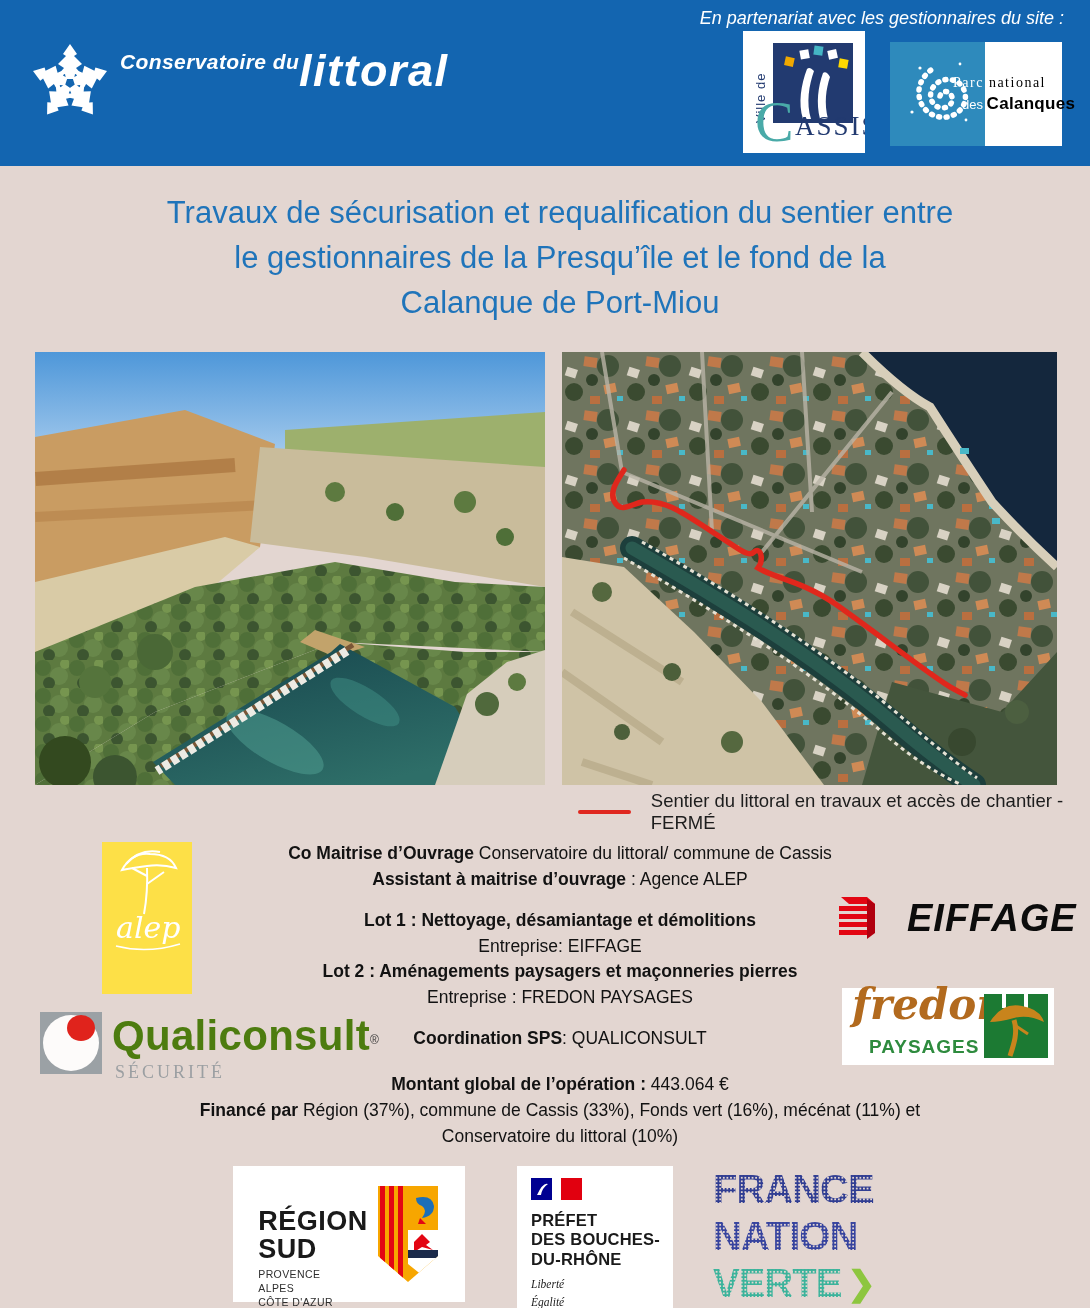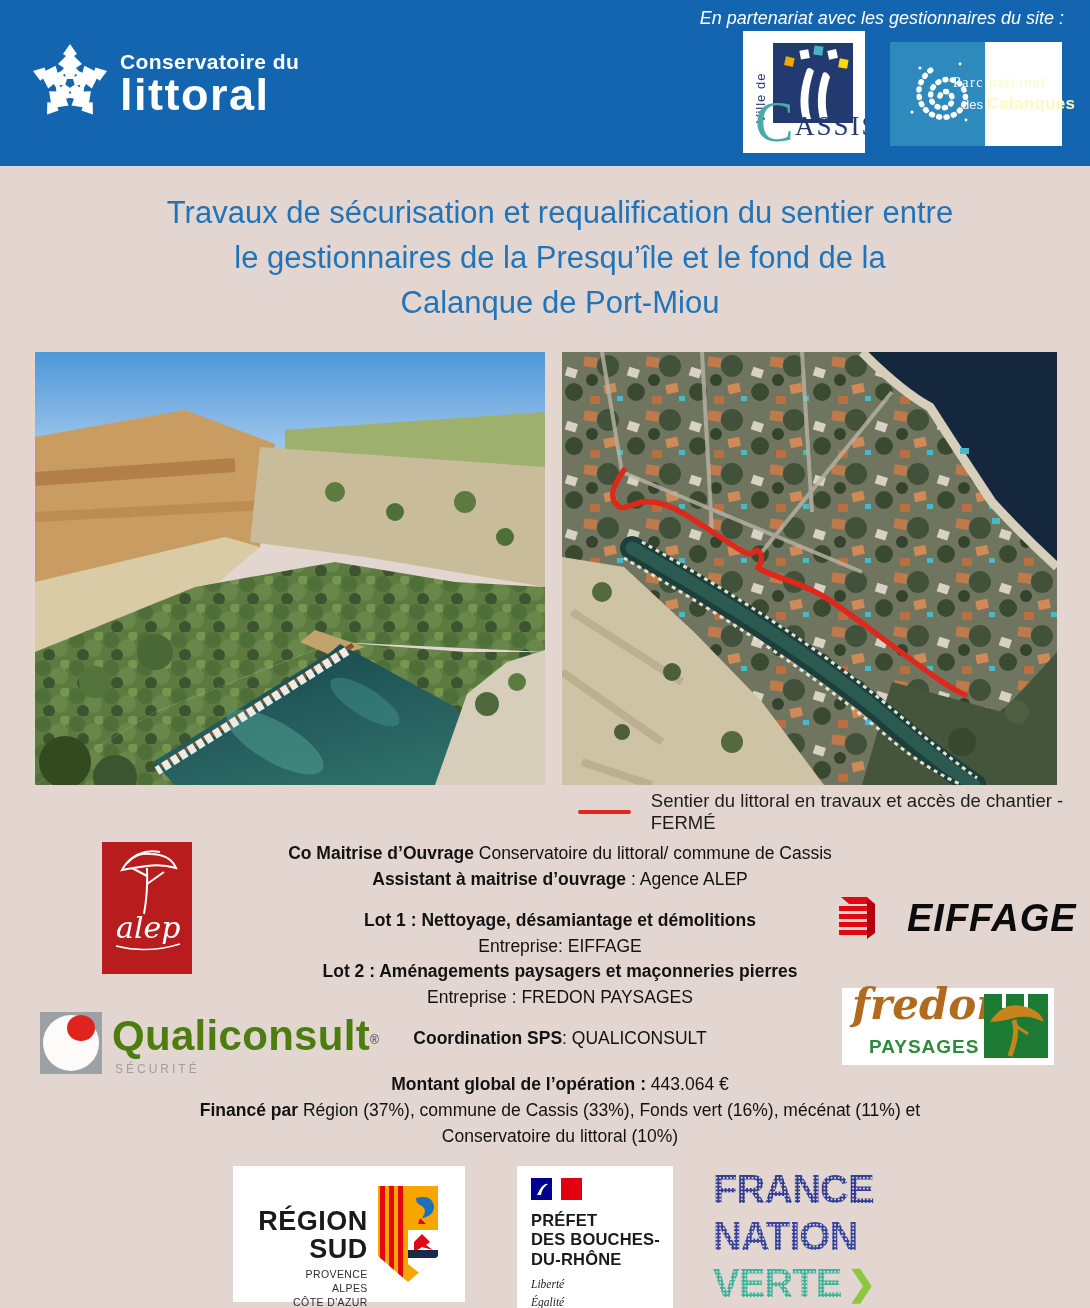--- a/index.html
+++ b/index.html
@@ -2,31 +2,31 @@
 <html><head>
 <meta charset="utf-8">
 <style>
   html,body{margin:0;padding:0;}
   body{width:1090px;height:1308px;background:#e3d6d1;font-family:"Liberation Sans",sans-serif;}
   #page{position:relative;width:1090px;height:1308px;background:#e3d6d1;overflow:hidden;}
 
   
   .header{position:absolute;left:0;top:0;width:1090px;height:166px;background:#1365b0;}
   .brand{position:absolute;left:33px;top:40px;display:flex;align-items:flex-start;gap:13px;}
-  .brand-text{display:flex;flex-direction:column;color:#fff;margin-top:10px;}
+  .brand-text{display:flex;flex-direction:row;color:#fff;margin-top:10px;font-style:italic;}
   .brand-l1{font-size:21px;font-weight:bold;letter-spacing:.4px;}
   .brand-l2{font-size:45px;font-weight:bold;letter-spacing:1.5px;line-height:.92;}
   .partner-label{position:absolute;right:26px;top:8px;color:#fff;font-style:italic;font-size:18px;}
   .cassis-box{position:absolute;left:743px;top:31px;width:122px;height:122px;background:#fff;}
   .parc-box{position:absolute;left:890px;top:42px;width:172px;height:104px;background:#2e8abc;}
   .parc-white{position:absolute;right:0;top:0;width:77px;height:104px;background:#fff;}
   .parc-l1{position:absolute;left:63px;top:33px;font-family:"Liberation Serif",serif;font-size:14px;letter-spacing:1.5px;white-space:nowrap;}
   .parc-l2{position:absolute;left:72px;top:52px;font-size:13px;white-space:nowrap;}
   .parc-w{color:#fff;}
-  .parc-n{color:#fef9c3;}
+  .parc-n{color:#000000;}
   .parc-l2 .parc-n{font-size:17px;font-weight:bold;letter-spacing:.3px;}
 
   
   .title{position:absolute;left:30px;top:190px;width:1060px;text-align:center;color:#1f74ba;font-size:31px;line-height:45px;font-weight:400;}
 
   
   .photo-left{position:absolute;left:35px;top:352px;width:510px;height:433px;}
   .photo-right{position:absolute;left:562px;top:352px;width:495px;height:433px;}
   .photo-left svg,.photo-right svg{display:block;}
 
@@ -36,39 +36,39 @@
   .legend-text{font-size:18.5px;color:#1d1d1d;}
 
   
   .iline{position:absolute;left:30px;width:1060px;text-align:center;font-size:17.5px;color:#121212;}
   .iline b{font-weight:bold;}
   .l1{top:843px;} .l2{top:869px;} .l3{top:910px;} .l4{top:936px;}
   .l5{top:961px;} .l6{top:987px;} .l7{top:1028px;} .l8{top:1074px;}
   .l9{top:1100px;} .l10{top:1126px;}
 
   
-  .alep{position:absolute;left:102px;top:842px;width:90px;height:132px;background:#b91c1c;}
+  .alep{position:absolute;left:102px;top:842px;width:90px;height:152px;background:#fde047;}
   .quali{position:absolute;left:40px;top:1012px;display:flex;align-items:flex-start;}
   .quali-icon{position:relative;width:62px;height:62px;background:#9ba1a5;}
   .quali-icon .cut{position:absolute;left:3px;top:3px;width:56px;height:56px;border-radius:50%;background:#fdfbfa;}
   .quali-icon .dot{position:absolute;left:27px;top:3px;width:28px;height:26px;border-radius:50%;background:#e0231c;}
   .quali-text{margin-left:10px;}
   .quali-name{font-size:42px;font-weight:bold;color:#4d7c0f;letter-spacing:.3px;}
   .quali-reg{font-size:12px;color:#3b3b3b;vertical-align:super;}
-  .quali-sub{font-size:12px;color:#9b9fa2;letter-spacing:3px;margin-top:2px;margin-left:3px;}
+  .quali-sub{font-size:18px;color:#9b9fa2;letter-spacing:3px;margin-top:2px;margin-left:3px;font-family:Liberation Serif, serif;}
   .eiffage{position:absolute;left:833px;top:893px;display:flex;align-items:center;gap:28px;}
   .eiffage-name{font-size:38px;font-weight:bold;font-style:italic;color:#0c0c0c;letter-spacing:1px;}
   .fredon{position:absolute;left:842px;top:988px;width:212px;height:77px;background:#fff;}
   .fredon-script{position:absolute;left:10px;top:-8px;font-family:"DejaVu Serif",serif;font-style:italic;font-weight:bold;font-size:42px;color:#b26a1e;}
   .fredon-sub{position:absolute;left:27px;top:48px;font-size:19px;font-weight:bold;color:#2e8b3e;letter-spacing:1px;}
   .fredon-tree{position:absolute;right:6px;top:6px;}
 
   
   .region-box{position:absolute;left:233px;top:1166px;width:232px;height:136px;background:#fff;display:flex;align-items:center;justify-content:center;gap:8px;}
-  .region-text{text-align:right;color:#1a1a1a;margin-top:48px;}
+  .region-text{color:#1a1a1a;margin-top:48px;}
   .region-l1,.region-l2{font-size:27px;font-weight:800;line-height:1.05;letter-spacing:.5px;}
   .region-sub{font-size:10.5px;color:#2e2e2e;line-height:1.35;letter-spacing:.4px;margin-top:3px;}
   .prefet-box{position:absolute;left:517px;top:1166px;width:156px;height:149px;background:#fff;padding:10px 0 4px 14px;box-sizing:border-box;}
   .prefet-lines{font-size:16.5px;font-weight:bold;color:#1a1a1a;line-height:1.18;margin-top:5px;letter-spacing:.2px;}
   .prefet-motto{font-family:"Liberation Serif",serif;font-style:italic;font-size:11.5px;color:#222;line-height:1.55;margin-top:7px;}
   .fnv{position:absolute;left:713px;top:1170px;width:210px;}
   .fnv-line{line-height:38px;white-space:nowrap;}
   .fnv-word{font-size:40px;font-weight:800;letter-spacing:-1px;
     -webkit-background-clip:text;background-clip:text;color:transparent;
     background-image:radial-gradient(circle, var(--c) 1.45px, rgba(0,0,0,0) 1.75px);

